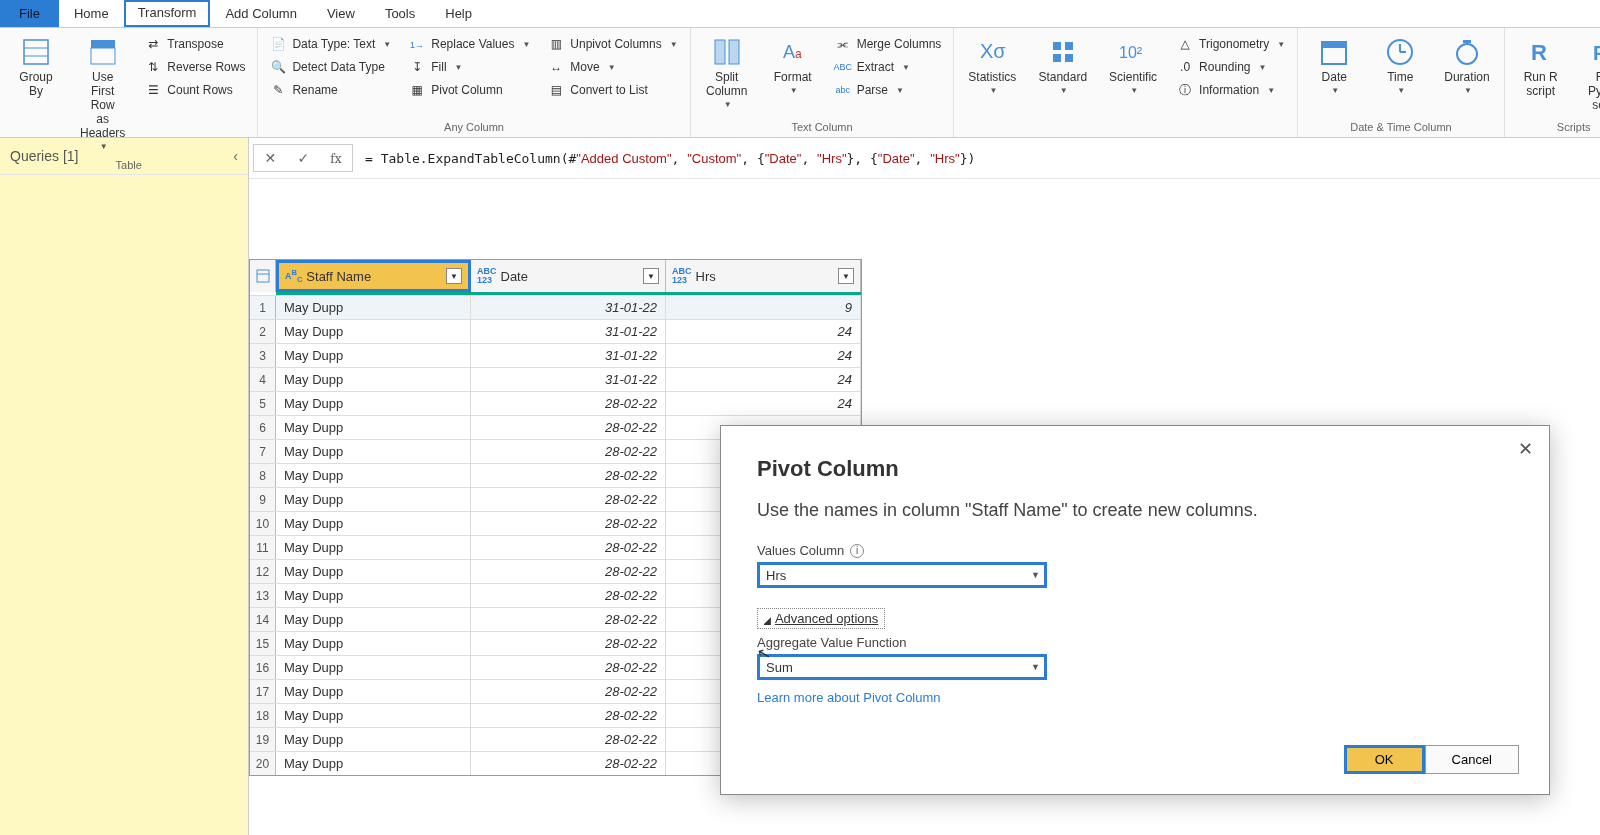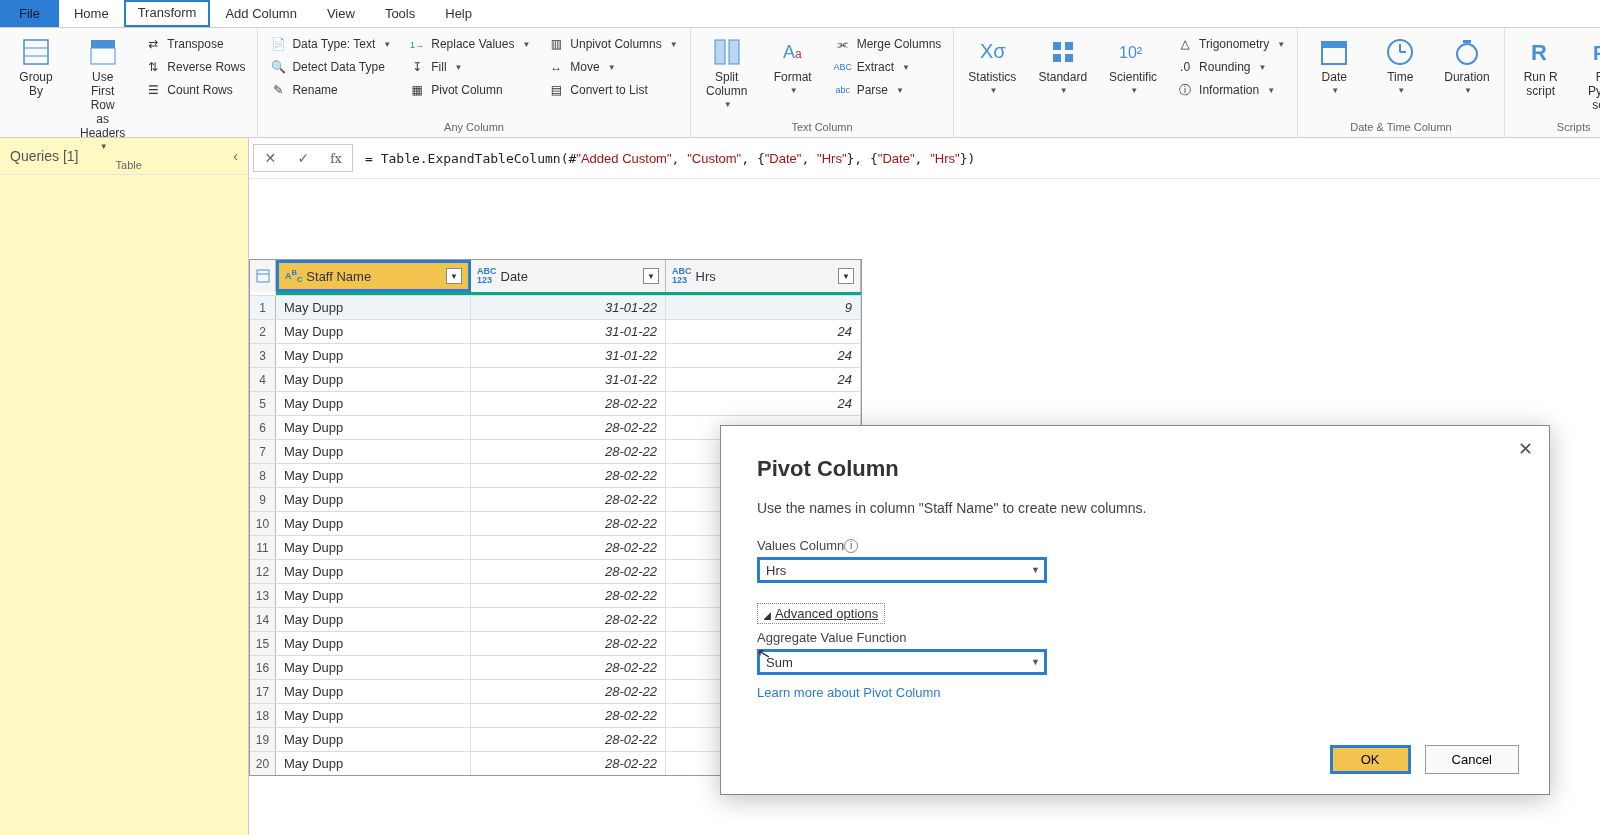--- a/index.html
+++ b/index.html
@@ -61,30 +61,30 @@
 .cell { border-right: 1px solid #ddd; padding: 6px 8px; display: flex; align-items: center; font-size: 13px; }
 .c-staff { width: 195px; }
 .c-date { width: 195px; justify-content: flex-end; font-style: italic; }
 .c-hrs { width: 195px; justify-content: flex-end; font-style: italic; }
 .row.sel .cell, .row.sel .rownum { background: #eef4f8; }
 
 
 .dialog { position: absolute; top: 425px; left: 720px; width: 830px; height: 370px; background: #fff; border: 1px solid #888; box-shadow: 0 4px 24px rgba(0,0,0,0.25); padding: 30px 36px; }
 .dialog-close { position: absolute; top: 12px; right: 16px; font-size: 18px; color: #555; cursor: pointer; }
 .dialog h2 { font-size: 22px; font-weight: 600; margin-bottom: 18px; color: #333; }
-.dialog p { font-size: 14px; color: #444; margin-bottom: 22px; }
-.fld-label { font-size: 13px; color: #444; margin-bottom: 4px; display:flex; align-items:center; }
+.dialog p { font-size: 18px; color: #444; margin-bottom: 22px; }
+.fld-label { font-size: 13px; color: #444; margin-bottom: 4px; display:flex; align-items:center; gap:6px;}
 .info-i { width:14px; height:14px; border:1px solid #888; border-radius:50%; font-size:10px; display:flex;align-items:center;justify-content:center; color:#555;}
 .select-box { width: 290px; height: 26px; border: 3px solid #2b7cd3; background: #fff; display: flex; align-items: center; padding: 0 6px; font-size: 13px; position: relative; margin-bottom: 20px;}
 .select-box .sel-dd { position:absolute; right:4px; font-size:9px; color:#555; }
 .adv-toggle { font-size: 13px; color: #333; border: 1px dotted #888; padding: 2px 6px; display:inline-block; margin-bottom:6px; cursor:pointer;text-decoration:underline;}
 .adv-tri { font-size: 9px; margin-right: 4px; }
 .link { color: #2b7cd3; font-size: 13px; cursor: pointer; margin-top: 6px; display:inline-block;}
 .cursor-img { position:absolute; top: 218px; left: 36px; font-size: 16px; transform: rotate(-15deg); pointer-events:none;}
-.dialog-buttons { position: absolute; bottom: 20px; right: 30px; display: flex; gap: 14px; }
+.dialog-buttons { position: absolute; bottom: 20px; right: 30px; display: flex; gap: 0; }
 .btn { padding: 6px 26px; font-size: 13px; border: 1px solid #999; background: #fafafa; cursor: pointer; }
 .btn-ok { background: #f2c34d; border: 3px solid #2b7cd3; padding: 4px 28px; }
 
 svg { display:block; }
 </style>
 </head>
 <body>
 
 <div class="menubar">
   <div class="menu-item menu-file">File</div>

